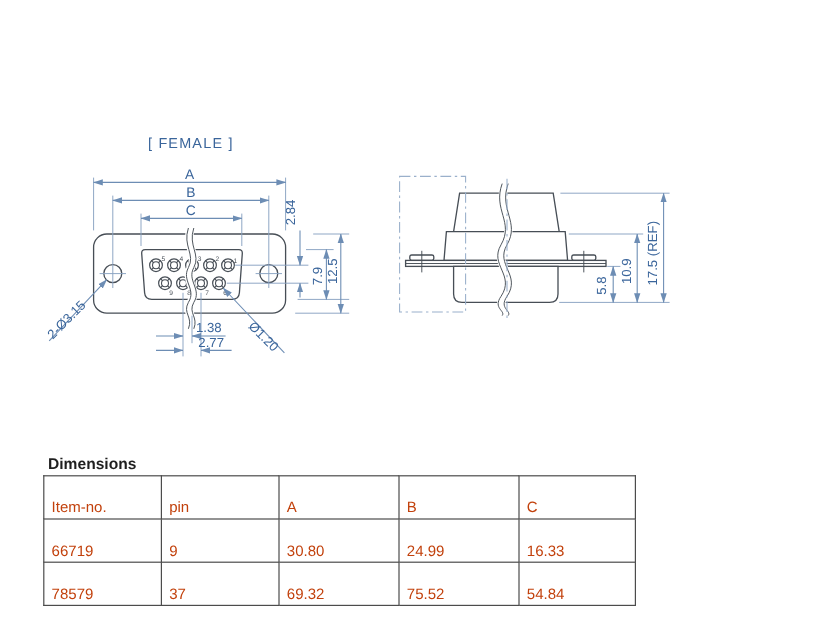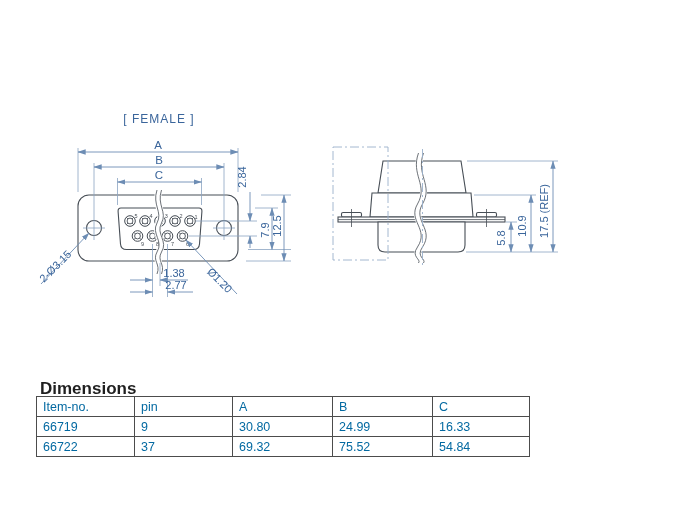--- a/index.html
+++ b/index.html
@@ -10,24 +10,24 @@
   .darkfill{stroke:#474e56;stroke-width:1.1;fill:#ffffff;}
   .thin{stroke:#474e56;stroke-width:0.8;fill:none;}
   .dim{stroke:#6d8db4;stroke-width:0.9;fill:none;}
   .ext{stroke:#8aa3c2;stroke-width:0.8;fill:none;}
   .phantom{stroke:#9ab0cb;stroke-width:0.9;fill:none;stroke-dasharray:9 3 2 3;}
   .white-band{stroke:#ffffff;stroke-width:7;fill:none;}
   .dim-t{fill:#3a659b;font-size:11px;}
   .dim-t-big{fill:#3a659b;font-size:11.5px;}
   .pin-t{fill:#474e56;font-size:5.5px;}
   .title-t{fill:#3a659b;font-size:12px;letter-spacing:1px;}
-  #dims-title{position:absolute;left:40px;top:379px;font-size:17px;font-weight:bold;color:#1f1f1f;}
+  #dims-title{position:absolute;left:40px;top:379px;font-size:13px;font-weight:bold;color:#1f1f1f;}
   #dims-table{position:absolute;left:36px;top:396px;border-collapse:collapse;table-layout:fixed;}
-  #dims-table td,#dims-table th{border:1px solid #4c4c4c;height:19px;padding:0 2px 0 6px;
-      font-size:12.5px;font-weight:normal;color:#0369a1;text-align:left;vertical-align:middle;
+  #dims-table td,#dims-table th{border:1px solid #4c4c4c;height:19px;padding:16px 2px 0 6px;
+      font-size:12.5px;font-weight:normal;color:#c2410c;text-align:left;vertical-align:middle;
       white-space:nowrap;overflow:hidden;}
 </style>
 </head>
 <body>
 
 <div id="page">
 
 <svg width="700" height="378" viewBox="0 0 700 378">
   <defs>
     <marker id="arr" viewBox="0 0 8 6" refX="7.6" refY="3" markerWidth="9" markerHeight="7" orient="auto-start-reverse">
@@ -199,21 +199,21 @@
     <th>C</th>
   </tr>
   <tr>
     <td>66719</td>
     <td>9</td>
     <td>30.80</td>
     <td>24.99</td>
     <td>16.33</td>
   </tr>
   <tr>
-    <td>66722</td>
+    <td>78579</td>
     <td>37</td>
     <td>69.32</td>
     <td>75.52</td>
     <td>54.84</td>
   </tr>
 </tbody>
     </table>
 
 </div>
 

